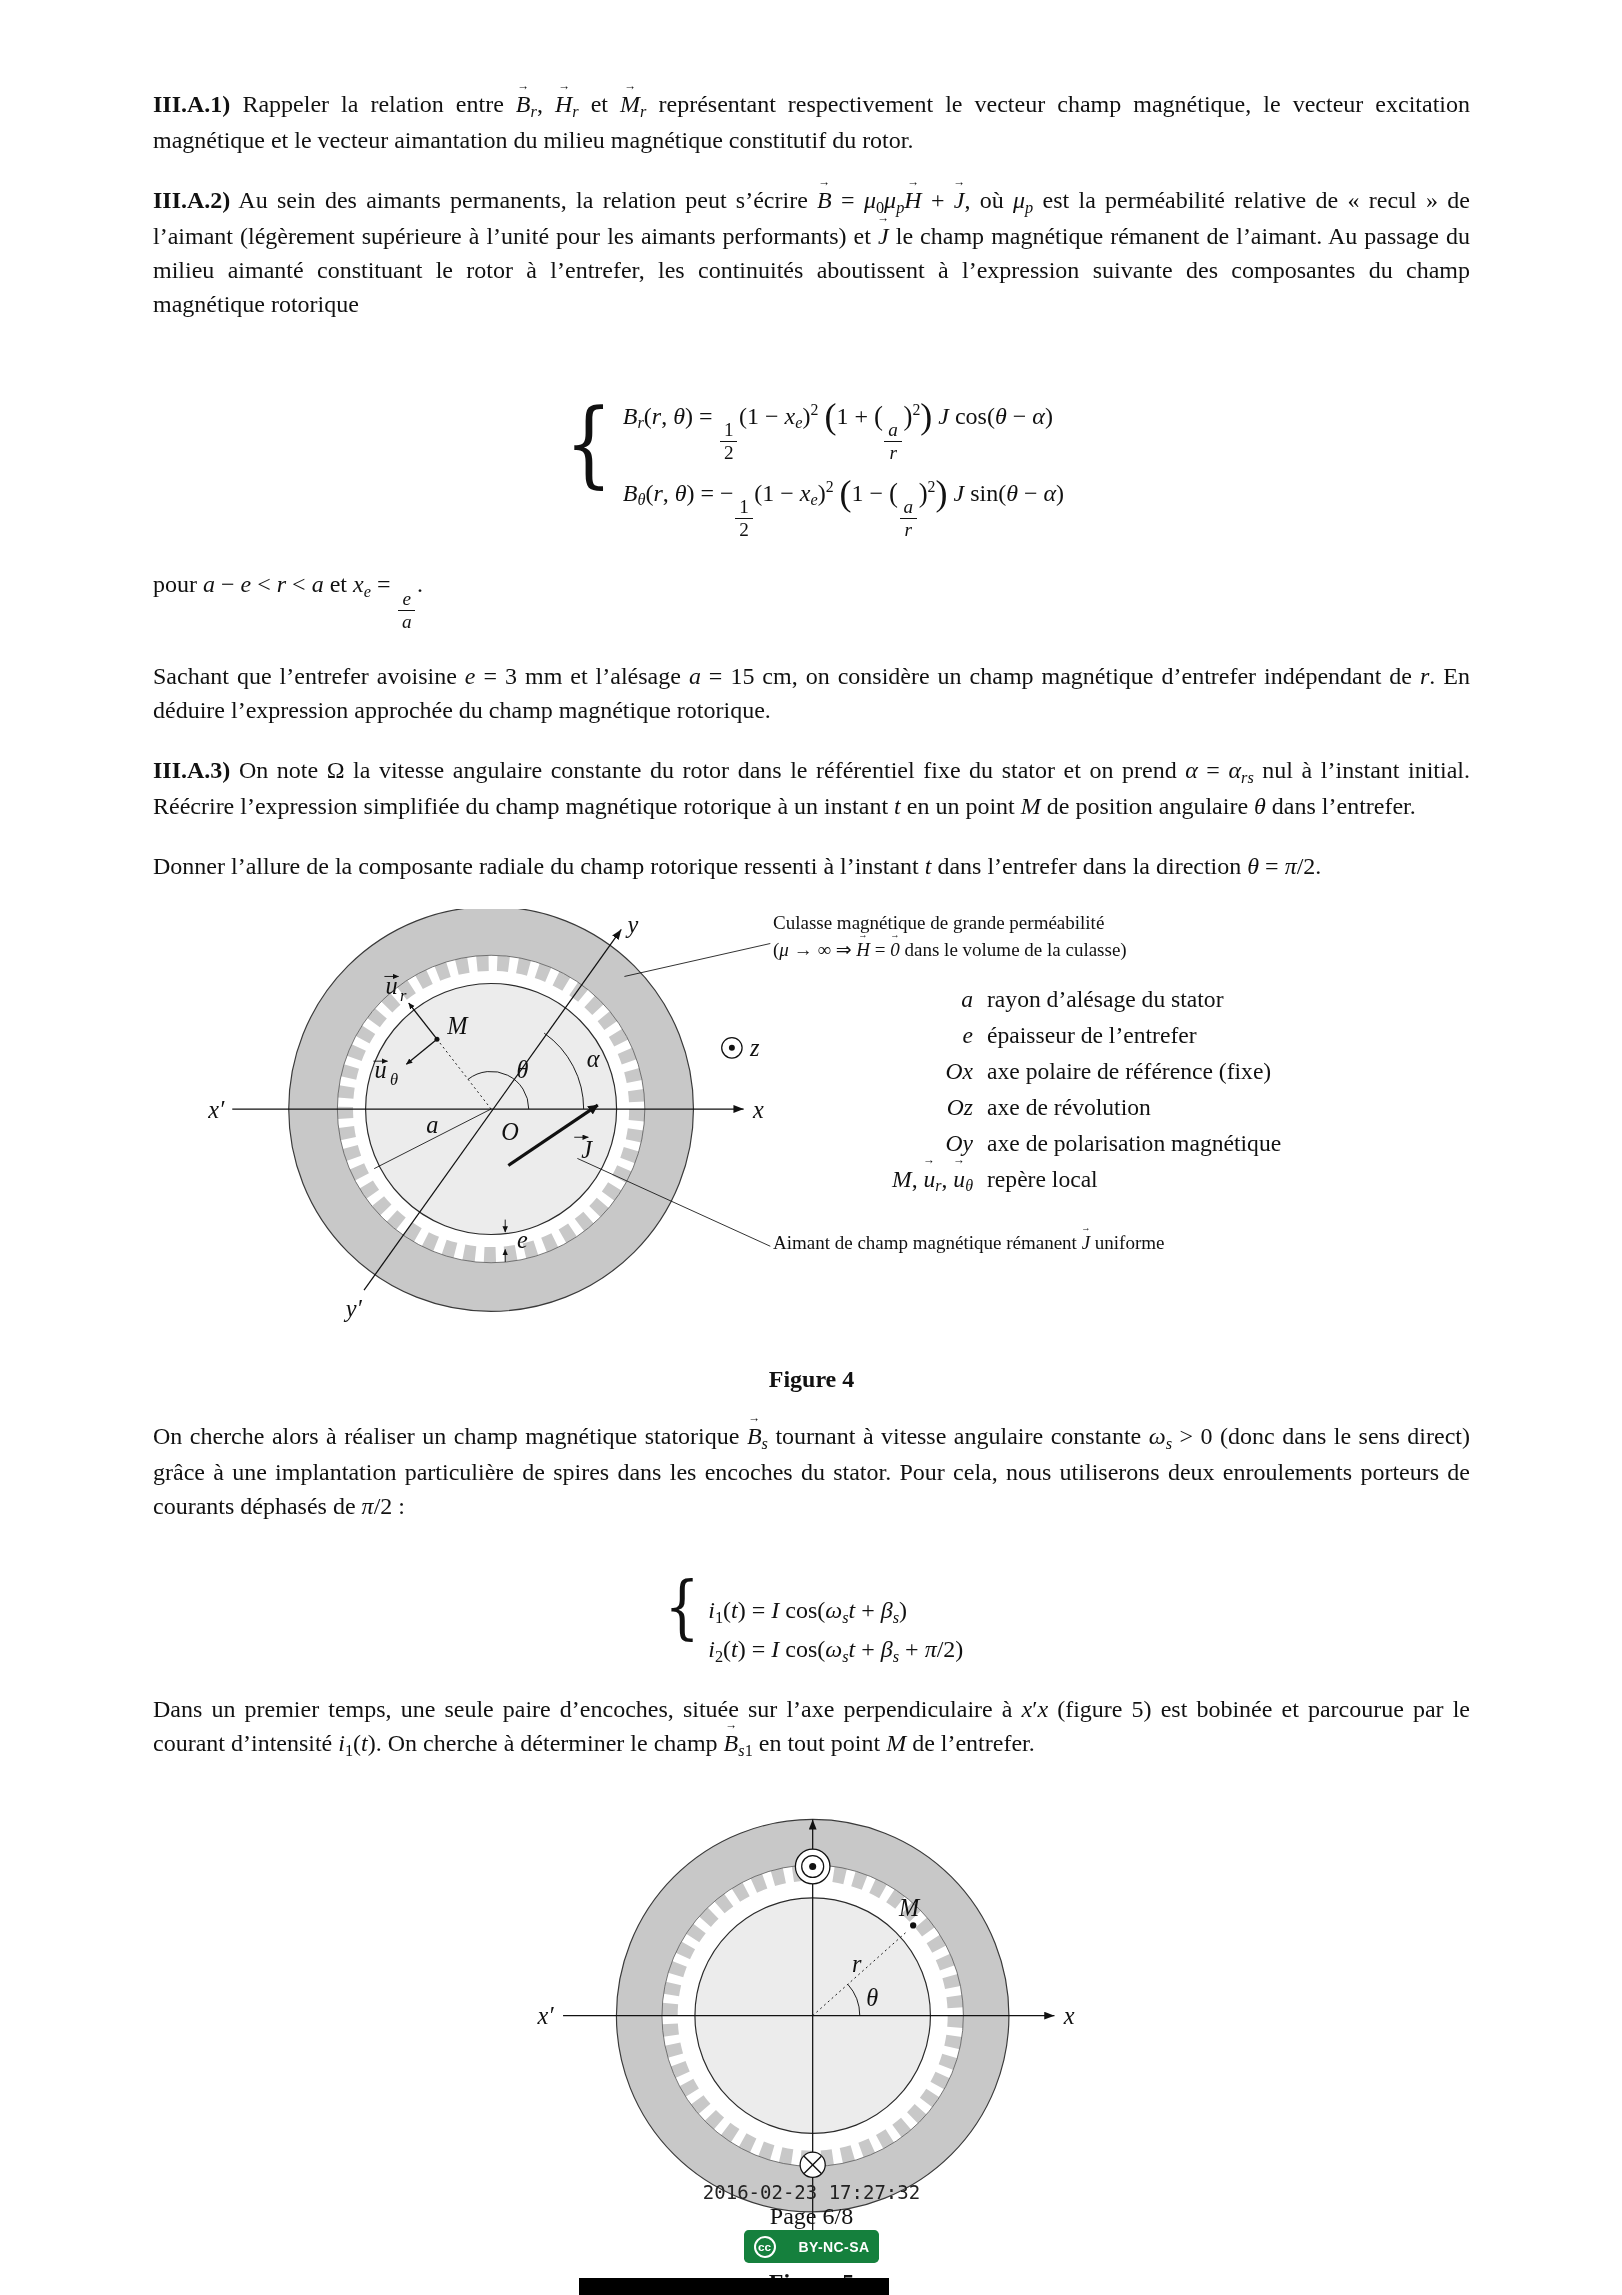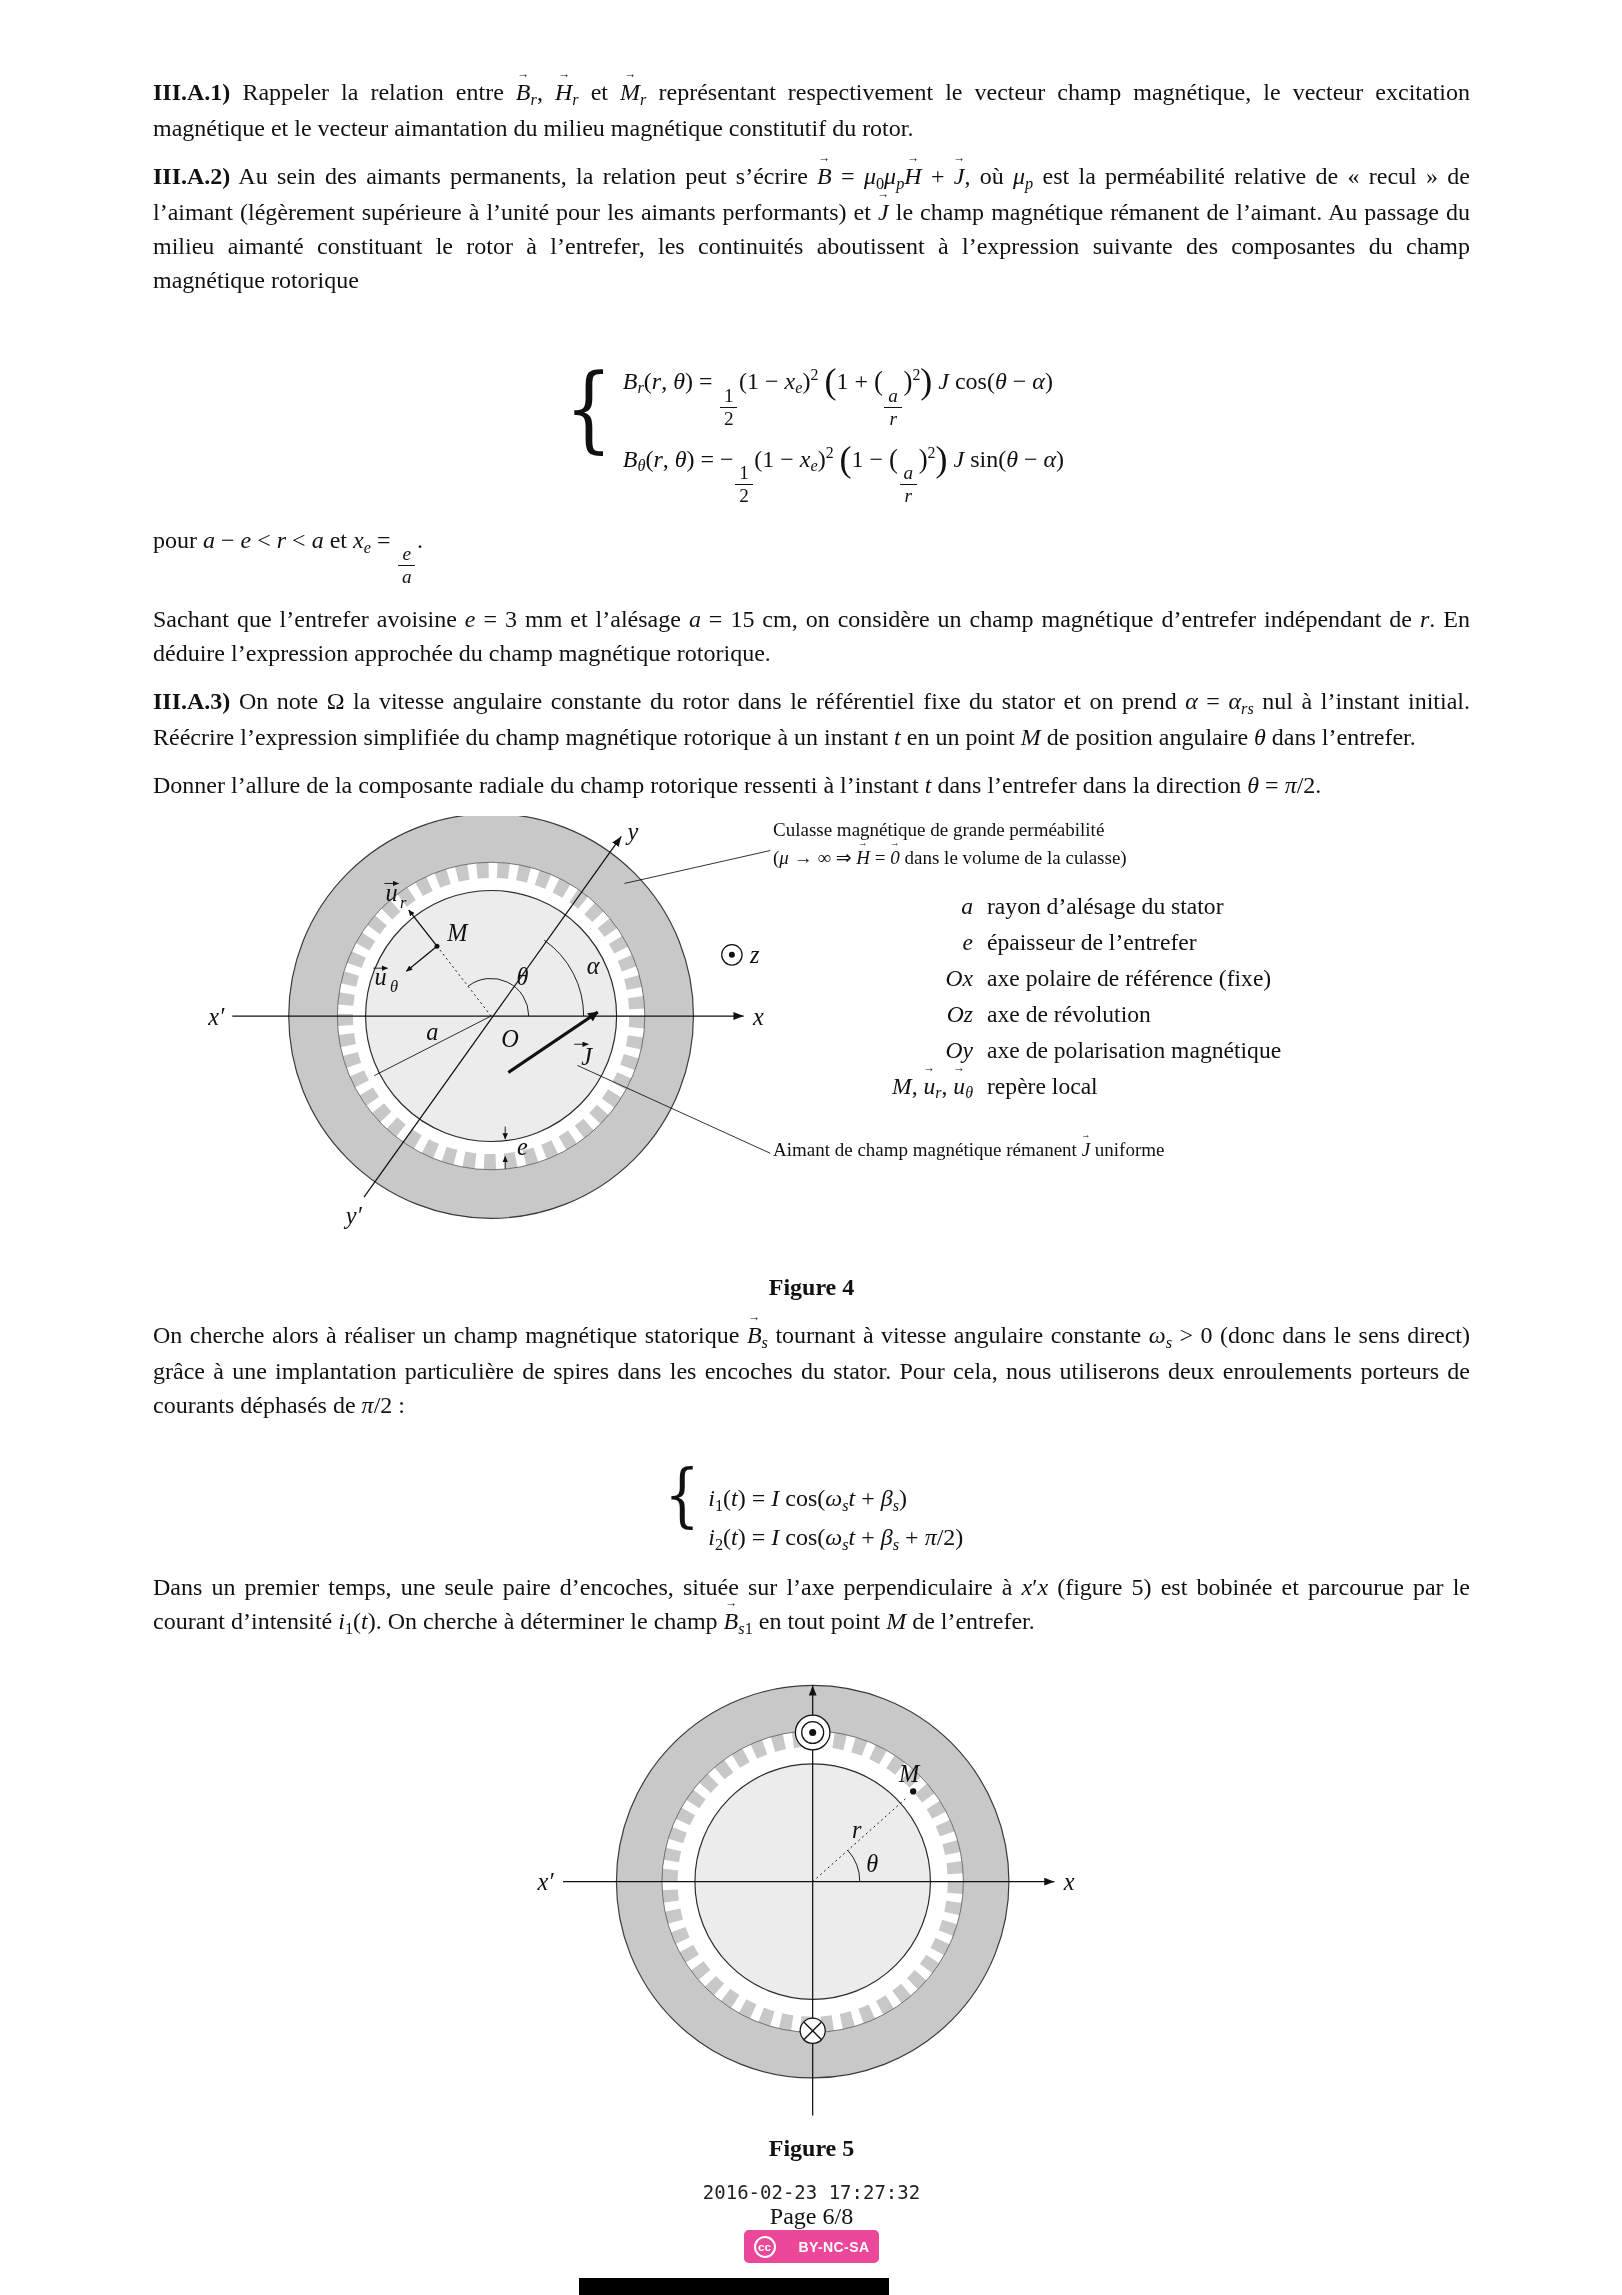--- a/index.html
+++ b/index.html
@@ -2,21 +2,21 @@
 <html style="font-size:12.6px"><head>
 <meta charset="utf-8">
 <style>
   * { margin:0; padding:0; box-sizing:border-box; }
   html,body { background:#ffffff; }
   body {
     width:1623px; height:2295px; position:relative; overflow:hidden;
     font-family:"Liberation Serif", serif; color:#111;
   }
   .content { padding:61px 153px 0 153px; }
-  p.body { font-size:24px; line-height:1.42; text-align:justify; margin:14px 0; }
+  p.body { font-size:24px; line-height:1.42; text-align:justify; margin:26px 0; }
   b { font-weight:bold; }
   i { font-style:italic; }
   sub { font-size:0.68em; vertical-align:-0.28em; font-style:inherit; }
   sup { font-size:0.66em; vertical-align:0.55em; }
   .vec { display:inline-block; position:relative; font-style:italic; }
   .vec::after {
     content:"→"; position:absolute; left:50%; top:-0.60em;
     transform:translateX(-50%) scaleX(0.9); font-size:0.55em; font-style:normal; line-height:1;
   }
   .frac { display:inline-flex; flex-direction:column; text-align:center;
@@ -41,21 +41,21 @@
   .legend { position:absolute; left:710px; top:72px; font-size:23.6px; }
   .legend-row { display:flex; gap:14px; line-height:36px; }
   .legend-sym { width:110px; text-align:right; white-space:nowrap; }
   .legend-desc { white-space:nowrap; }
   .sl { font-family:"Liberation Serif", serif; font-style:italic; font-size:31px; fill:#111; }
   .sls { font-size:21px; }
   .footer { position:absolute; left:153px; right:153px; top:2181px; display:flex; align-items:center;flex-direction:column; }
   .footer-left { flex:1; font-family:"DejaVu Sans Mono", monospace; font-size:19px; color:#222; }
   .footer-center { font-size:24px; }
   .footer-right { flex:1; display:flex; justify-content:flex-end; }
-  .cc-badge { background:#ec4899; color:#fff; border-radius:4.7px; height:33px;
+  .cc-badge { background:#15803d; color:#fff; border-radius:4.7px; height:33px;
     display:flex; align-items:center; gap:23px; padding:0 9.4px; cursor:pointer; }
   .cc-circle { width:22px; height:22px; border:2px solid #fff; border-radius:50%;
     display:flex; align-items:center; justify-content:center;
     font-family:"Liberation Sans", sans-serif; font-weight:bold; font-size:11.8px; }
   .cc-text { font-family:"Liberation Sans", sans-serif; font-weight:bold; font-size:14px; letter-spacing:0.4px; }
   .bottom-bar { position:absolute; left:579px; bottom:0; width:310px; height:17.3px; background:#000; }
 </style>
 </head>
 <body>
 

